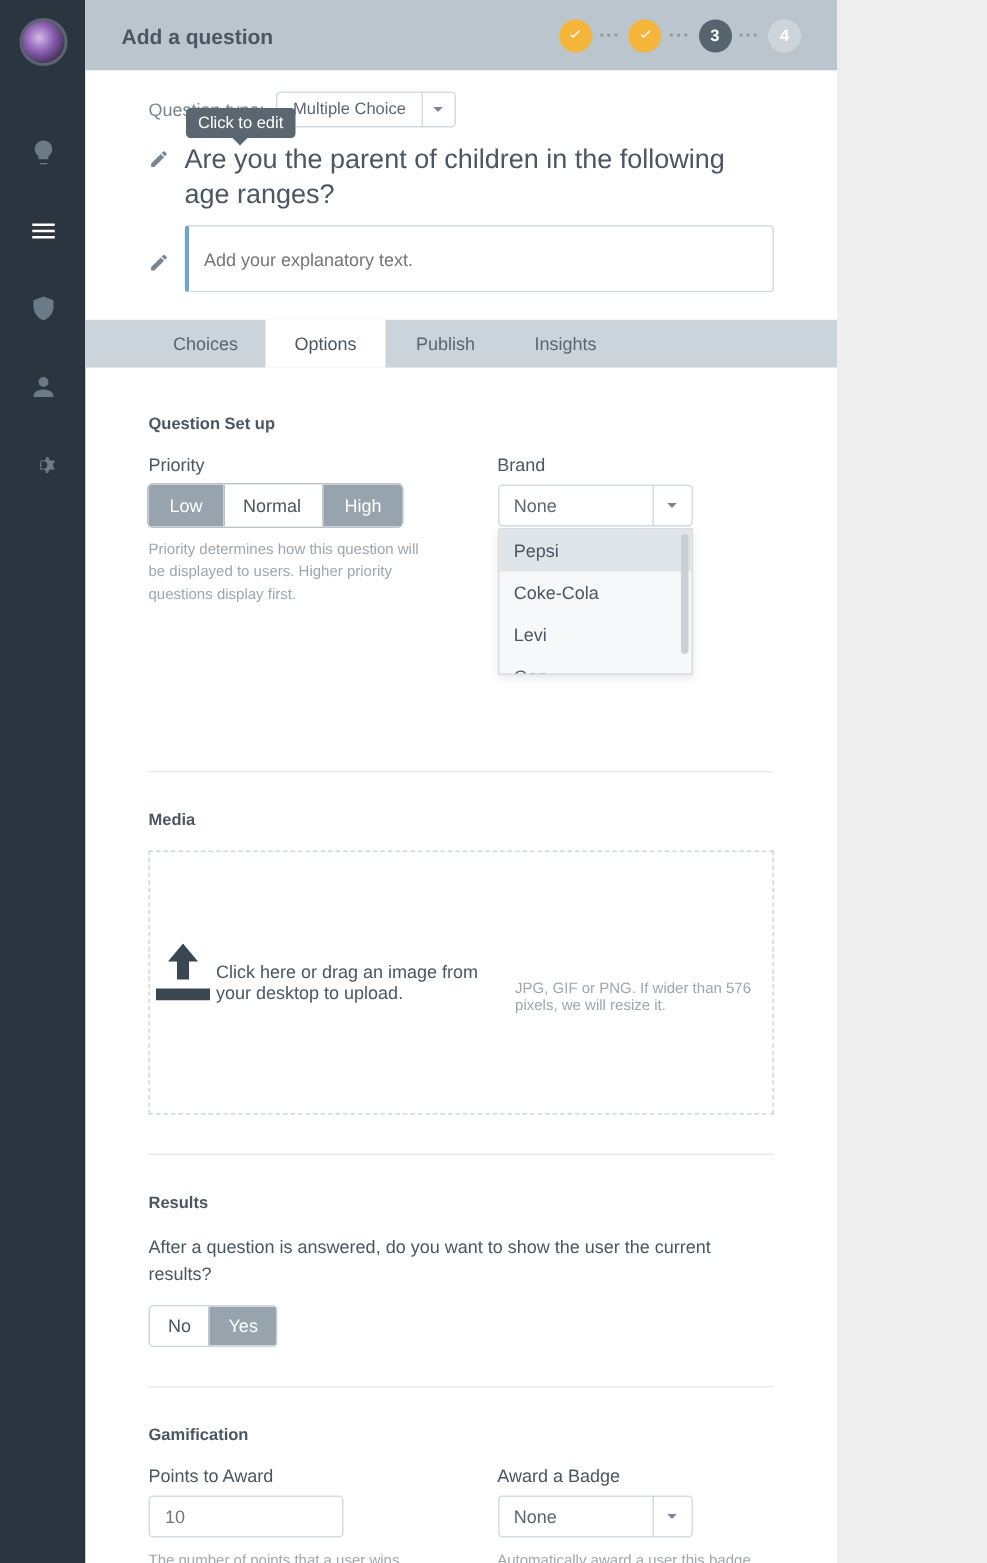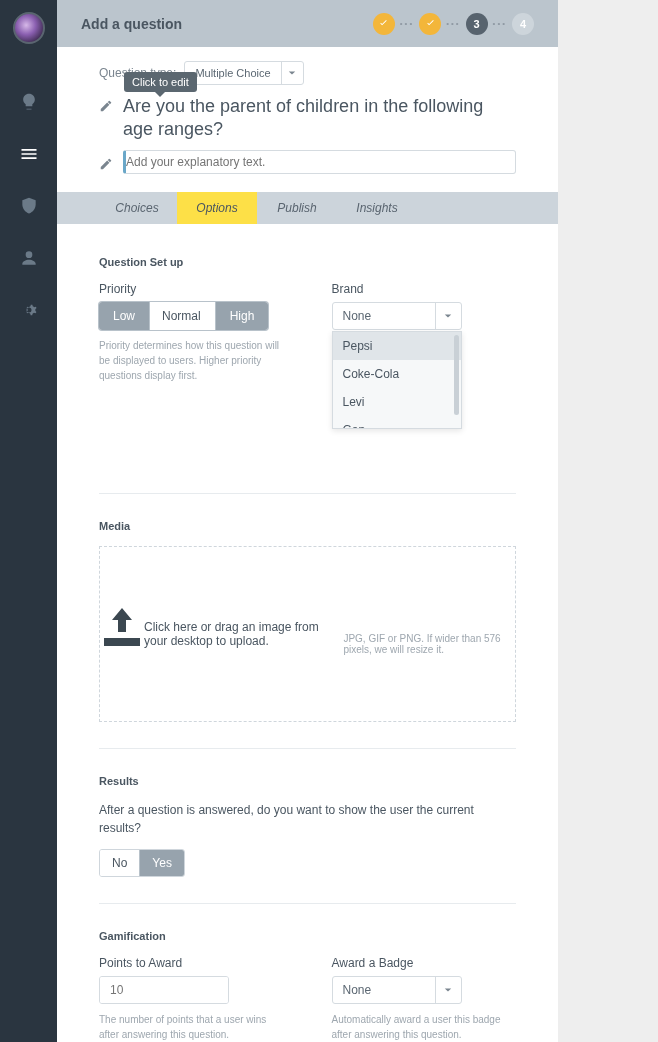--- a/index.html
+++ b/index.html
@@ -108,25 +108,25 @@
     }
     .pencil svg { width:14px; height:14px; fill:currentColor; }
     .q-title {
       font-size:18px; font-weight:500; color:#4a5661; line-height:1.25;
     }
     .explanatory-row {
       margin-top:10px;
       display:flex; align-items:center;
     }
     .explanatory-input {
-      flex:1; height:24px;
+      flex:1; height:45px;
       border:1px solid #d5dbe0;
       border-left:3px solid #6aa7c8;
       border-radius:3px;
-      padding:0 0;
+      padding:0 10px;
       font-size:12px; color:#14532d;
     }
 
     .tooltip {
       position:absolute;
       top:72px; left:67px;
       background:#5b6770;
       color:#fff;
       font-size:11px;
       padding:4px 8px;
@@ -146,25 +146,24 @@
       background:#ccd4db;
       display:flex;
       height:32px;
     }
     .tab {
       width:80px;
       font-size:12px;
       display:flex; align-items:center; justify-content:center;
       color:#5a6570;
       cursor:pointer;
-      font-style:italic;
     }
     .tab:first-child { margin-left:40px; }
     .tab.active {
-      background:#fde047;
+      background:#ffffff;
       color:#4a5661;
     }
 
     .panel {
       padding:32px 42px 24px 42px;
     }
 
     .section-title {
       font-size:11px; font-weight:600; color:#4a5661;
       margin-bottom:14px;

